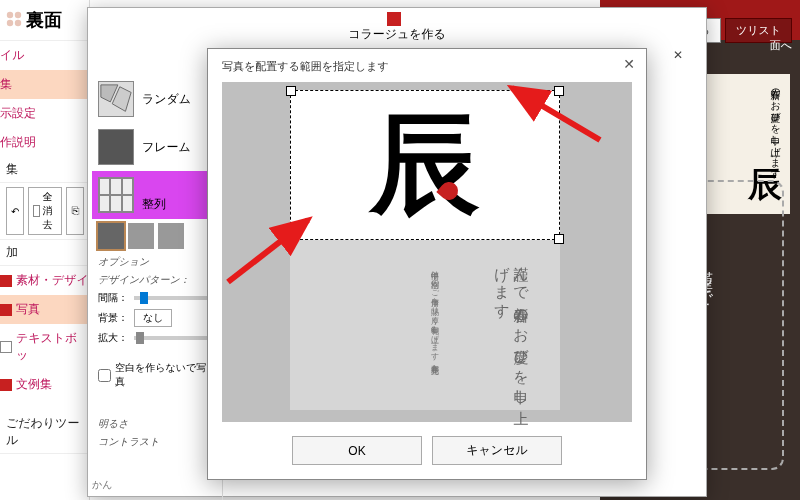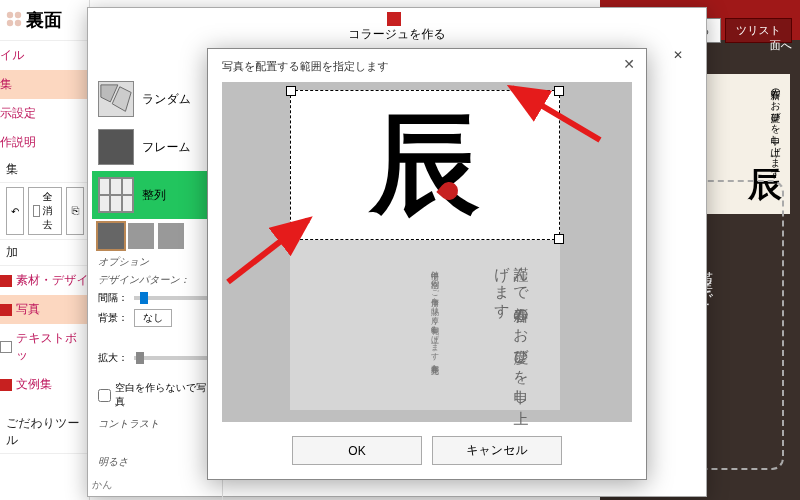--- a/index.html
+++ b/index.html
@@ -34,21 +34,21 @@
     
     .collage-win { position: absolute; left: 87px; top: 7px; width: 620px; height: 490px; background: #fff; border: 1px solid #aaa; box-shadow: 0 4px 20px rgba(0,0,0,0.3); }
     .titlebar { display: flex; align-items: center; padding: 4px 8px; font-size: 12px; flex-direction: column; }
     .titlebar-icon { width: 14px; height: 14px; background: #c72020; margin-right: 6px; }
     .win-controls { margin-left: auto; display: flex; }
     .win-ctrl { width: 40px; height: 24px; display: flex; align-items: center; justify-content: center; font-size: 12px; color: #444; }
     
     .collage-body { display: flex; height: calc(100% - 28px); }
     .collage-left { width: 135px; border-right: 1px solid #ddd; padding: 4px; overflow: hidden; }
     .type-item { display: flex; align-items: center; gap: 8px; padding: 6px; font-size: 12px; cursor: pointer; }
-    .type-item.selected { background: #22c55e; }
+    .type-item.selected { background: #d946ef; align-items: flex-end; }
     .type-thumb { width: 36px; height: 36px; border: 1px solid #888; background: #ddd; flex-shrink: 0; display: flex; flex-wrap: wrap; }
     .type-thumb .cell { border: 1px solid #888; background: #eee; }
     .opt-grid { display: flex; gap: 4px; padding: 4px 6px; }
     .opt-cell { width: 26px; height: 26px; background: #999; }
     .opt-cell.sel { background: #666; outline: 2px solid #b85; }
     .opt-label { font-size: 10px; color: #555; padding: 2px 6px; font-style: italic; }
     .opt-row { display: flex; align-items: center; gap: 6px; padding: 2px 6px; font-size: 10px; }
     .slider { flex: 1; height: 4px; background: #ccc; position: relative; }
     .slider-thumb { position: absolute; top: -4px; width: 8px; height: 12px; background: #0078d4; }
     .check-row { display: flex; align-items: center; gap: 4px; font-size: 10px; padding: 6px; justify-content: flex-end; }
@@ -195,32 +195,32 @@
       <div class="opt-row">
         <span>間隔：</span>
         <div class="slider">
             <div class="slider-thumb" style="left:8%"></div>
           </div>
       </div>
       <div class="opt-row">
         <span>背景：</span>
         <span style="border:1px solid #aaa;padding:1px 8px;background:#fff">なし</span>
       </div>
-      <div class="opt-row" style="margin-top:20px">
+      <div class="opt-row" style="margin-top:0">
         <span>拡大：</span>
         <div class="slider">
             <div class="slider-thumb" style="left:2%;background:#888"></div>
           </div>
       </div>
       <div class="check-row" style="margin-top:8px">
         <input type="checkbox" style="">
         <span>空白を作らないで写真</span>
       </div>
+      <div class="opt-label" style="margin-top:20px">明るさ</div>
       <div class="opt-label">コントラスト</div>
-      <div class="opt-label" style="margin-top:20px">明るさ</div>
       <div class="bottom-hint">かん</div>
     </div>
   </div>
 </div>
 
 <div class="modal">
   <div class="modal-close">✕</div>
   <div class="modal-instr">写真を配置する範囲を指定します</div>
   <div class="canvas-area">
     <div class="photo-area">

